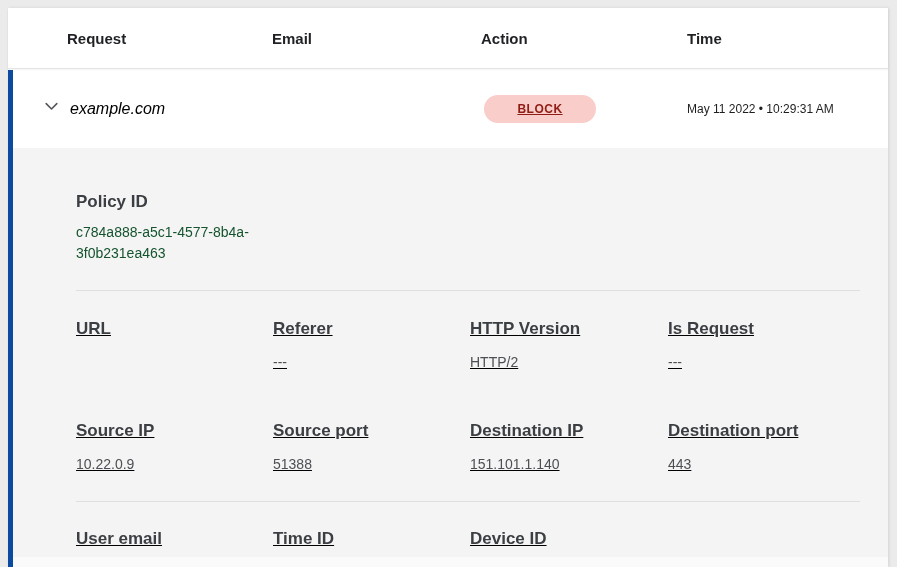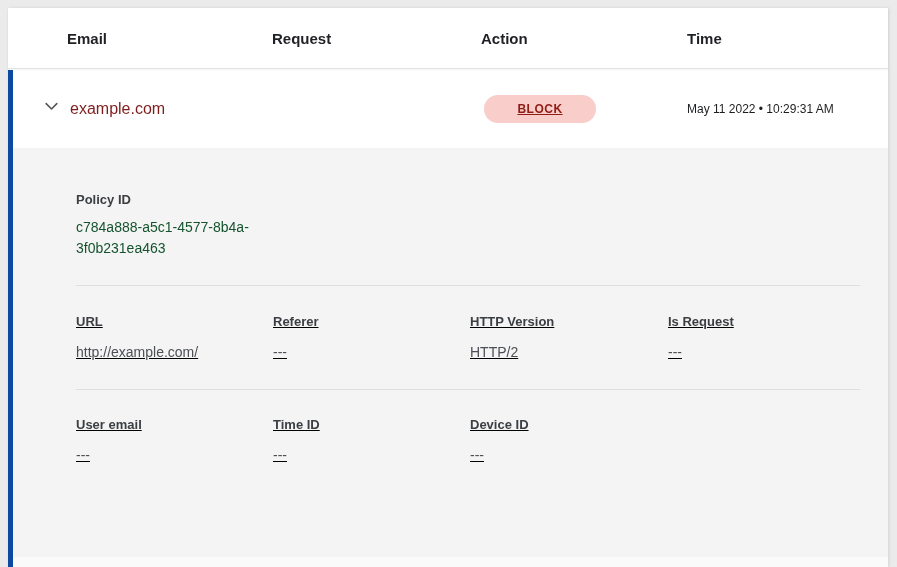--- a/index.html
+++ b/index.html
@@ -45,21 +45,22 @@
     padding-left: 33px;
     padding-right: 28px;
     cursor: pointer;
   }
   .chevron-wrap {
     width: 20px; height: 20px;
     display: flex; align-items: center; justify-content: center;
   }
   .request-domain {
     font-size: 16px;
-    color: #7f1d1d;
+    color: #000000;
+    font-style: italic;
   }
   .action-badge {
     display: inline-flex;
     align-items: center;
     justify-content: center;
     min-width: 112px;
     height: 28px;
     border-radius: 14px;
     background: #f9cdc9;
     color: #8f1d16;
@@ -83,21 +84,21 @@
     z-index: 3;
   }
   
   .details-panel {
     height: 419px;
     background: #f4f4f4;
     padding: 44px 28px 0 68px;
     overflow: hidden;
   }
   .field-label {
-    font-size: 13px;
+    font-size: 17px;
     font-weight: 700;
     color: #3b3e42;
     margin-bottom: 15px;
   }
   .policy-label { margin-bottom: 10px; }
   .policy-link {
     display: inline-block;
     max-width: 200px;
     font-size: 14px;
     line-height: 21px;
@@ -129,22 +130,22 @@
     background: #fafafa;
     z-index: 2;
   }
 </style>
 </head>
 <body>
 
 <div class="card">
 
   <div class="table-header">
+    <div class="col-header">Request</div>
     <div class="col-header">Email</div>
-    <div class="col-header">Request</div>
     <div class="col-header">Action</div>
     <div class="col-header">Time</div>
   </div>
 
   <div class="log-row">
     <div class="chevron-wrap">
       <span>
         <svg width="17" height="17" viewBox="0 0 16 16">
           <path d="M3 5.3 L8 10.3 L13 5.3" fill="none" stroke="#54565a" stroke-width="1.5" stroke-linecap="round" stroke-linejoin="round"></path>
         </svg>
@@ -164,36 +165,53 @@
     <div>
       <div class="field-label policy-label">Policy ID</div>
       <a class="policy-link">c784a888-a5c1-4577-8b4a-3f0b231ea463</a>
     </div>
 
     <hr class="divider">
 
     <div class="fields-row">
       <div>
         <div class="field-label">URL</div>
-        <div class="field-value">http://example.com/</div>
       </div>
       <div>
         <div class="field-label">Referer</div>
         <div class="field-value">---</div>
       </div>
       <div>
         <div class="field-label">HTTP Version</div>
         <div class="field-value">HTTP/2</div>
       </div>
       <div>
         <div class="field-label">Is Request</div>
         <div class="field-value">---</div>
       </div>
     </div>
 
+    <div class="fields-row fields-row-2">
+      <div>
+        <div class="field-label">Source IP</div>
+        <div class="field-value">10.22.0.9</div>
+      </div>
+      <div>
+        <div class="field-label">Source port</div>
+        <div class="field-value">51388</div>
+      </div>
+      <div>
+        <div class="field-label">Destination IP</div>
+        <div class="field-value">151.101.1.140</div>
+      </div>
+      <div>
+        <div class="field-label">Destination port</div>
+        <div class="field-value">443</div>
+      </div>
+    </div>
 
     <hr class="divider divider-2">
 
     <div class="fields-row">
       <div>
         <div class="field-label">User email</div>
         <div class="field-value">---</div>
       </div>
       <div>
         <div class="field-label">Time ID</div>

